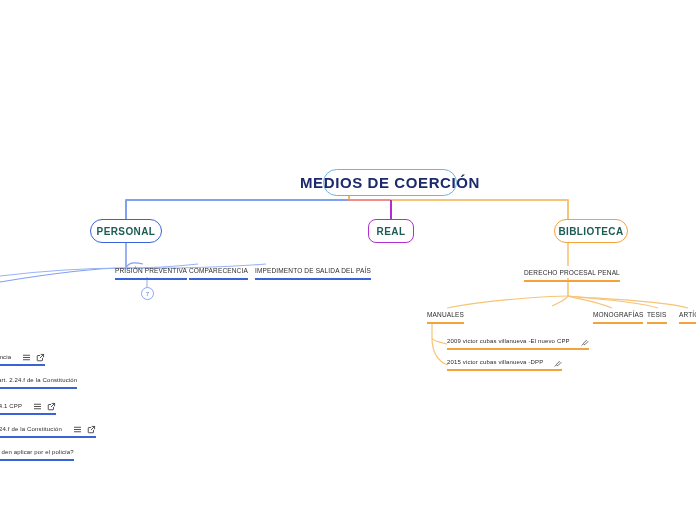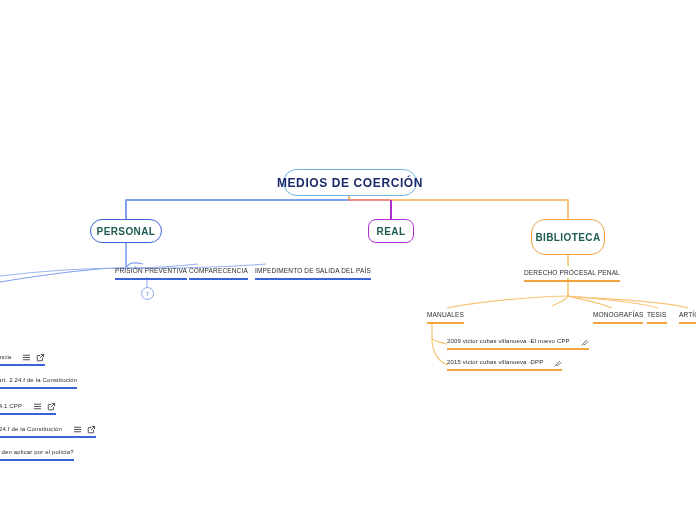--- a/index.html
+++ b/index.html
@@ -38,22 +38,23 @@
     align-items: center;
     justify-content: center;
     font-weight: bold;
     letter-spacing: 0.4px;
     white-space: nowrap;
   }
   .pill.root {
     border-color: #6fb3e0;
     border-width: 1.6px;
     color: #1b2a6b;
-    font-size: 12px;
+    font-size: 15px;
     letter-spacing: 0.6px;
+    margin-left: 40px;
   }
   .pill.personal {
     border-color: #3a63d8;
     color: #1d5c52;
     font-size: 10px;
   }
   .pill.real {
     border-color: #b02fd0;
     color: #1d5c52;
     font-size: 10px;
@@ -152,21 +153,21 @@
   </div>
 
   <div class="pill personal" style="left:90px; top:219px; width:72px; height:24px;align-items:center;">
     <span>PERSONAL</span>
   </div>
 
   <div class="pill real" style="left:368px; top:219px; width:46px; height:24px;border-radius:8px;">
     <span>REAL</span>
   </div>
 
-  <div class="pill biblioteca" style="left:531px; top:219px; width:74px; height:36px;text-align:right;">
+  <div class="pill biblioteca" style="left:554px; top:219px; width:74px; height:24px;text-align:right;">
     <span>BIBLIOTECA</span>
   </div>
 
   <div class="leaf blue" style="left:115px; top:266px;">
     <span class="txt">PRISIÓN PREVENTIVA</span>
   </div>
   <div class="badge" style="left:141px; top:287px;">
     <span>7</span>
   </div>
 

